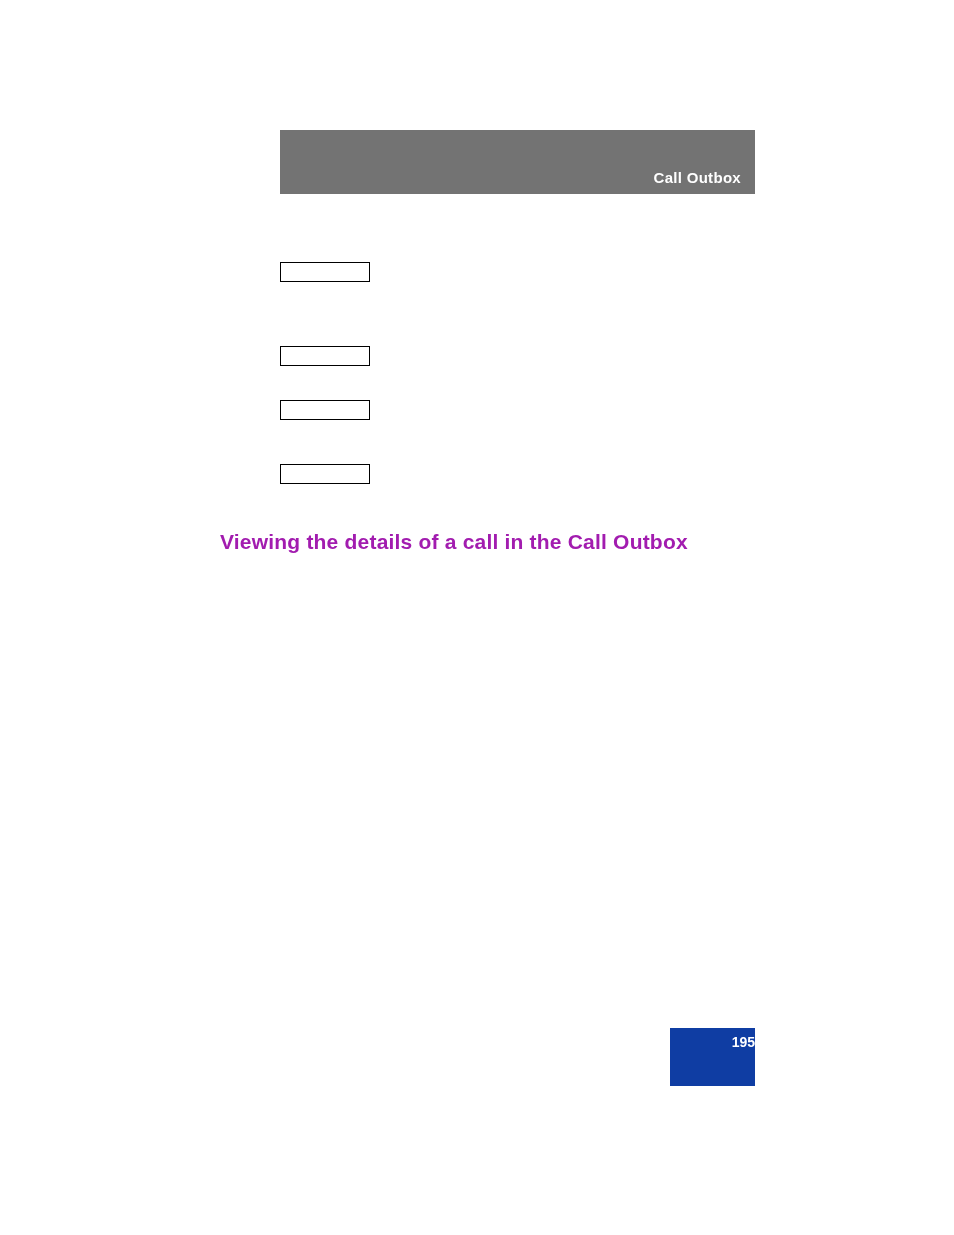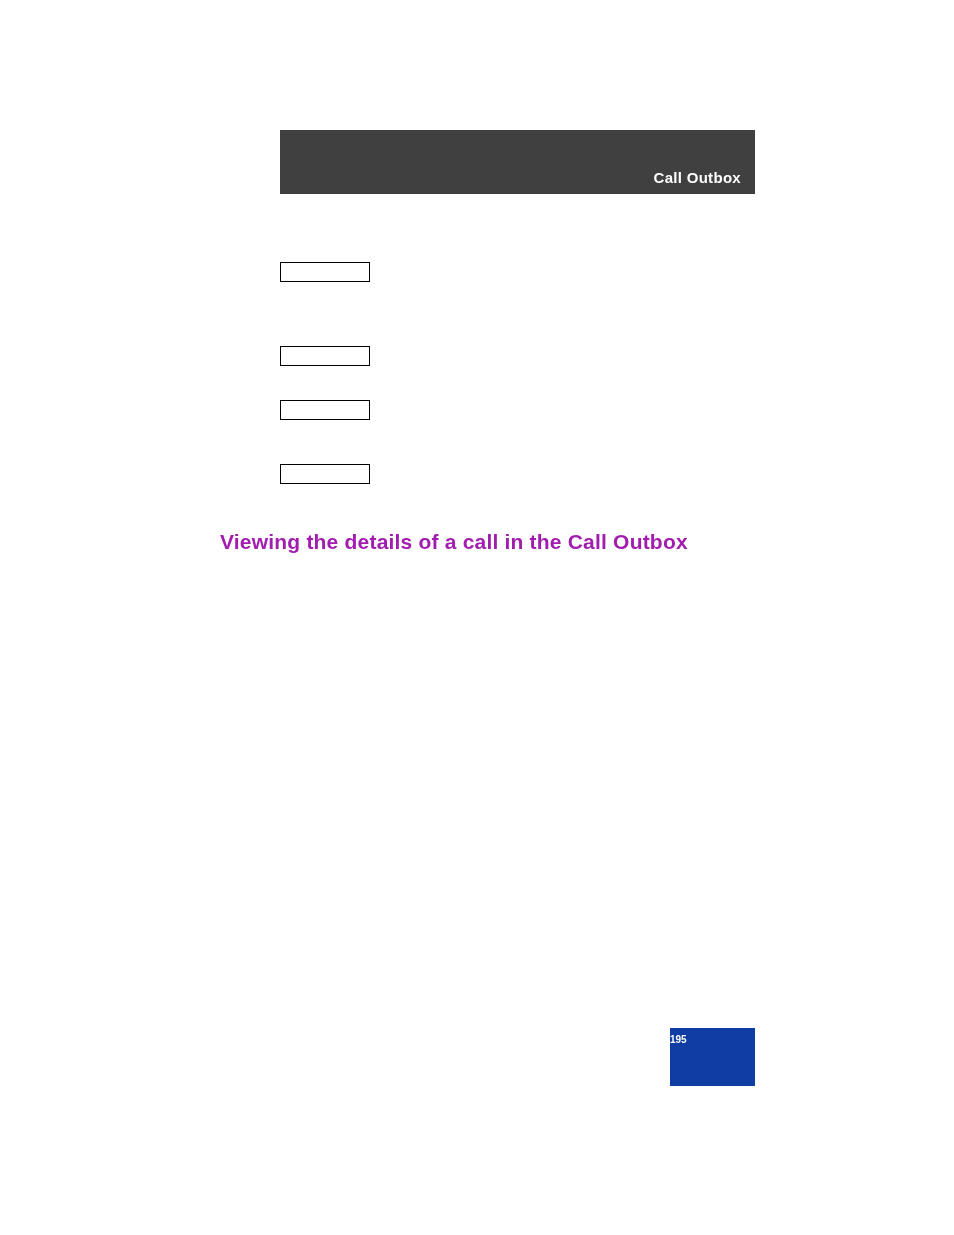--- a/index.html
+++ b/index.html
@@ -16,21 +16,21 @@
     height: 1235px;
     position: relative;
     overflow: hidden;
   }
   .header-band {
     position: absolute;
     top: 130px;
     left: 280px;
     width: 475px;
     height: 64px;
-    background: #404040;
+    background: #737373;
   }
   .header-label {
     position: absolute;
     right: 14px;
     bottom: 8px;
     color: #ffffff;
     font-weight: bold;
     font-size: 15px;
     letter-spacing: 0.3px;
   }
@@ -61,24 +61,24 @@
     left: 670px;
     top: 1028px;
     width: 85px;
     height: 58px;
     background: #0f3da3;
   }
   .page-number {
     position: absolute;
     top: 6px;
     width: 100%;
-    text-align: left;
+    text-align: right;
     color: #ffffff;
     font-weight: bold;
-    font-size: 10px;
+    font-size: 14px;
   }
 </style>
 </head>
 <body>
 
 <div class="page">
 
   <div class="header-band">
     <span class="header-label">Call Outbox</span>
   </div>

